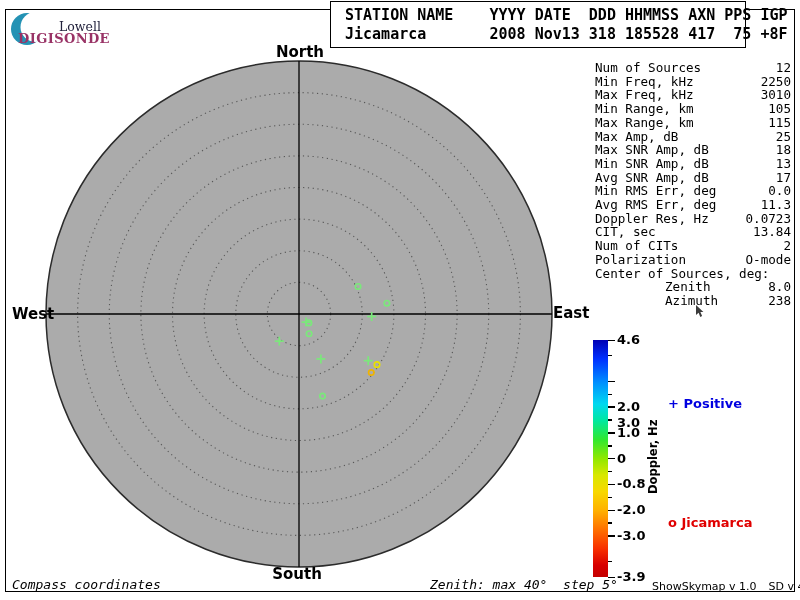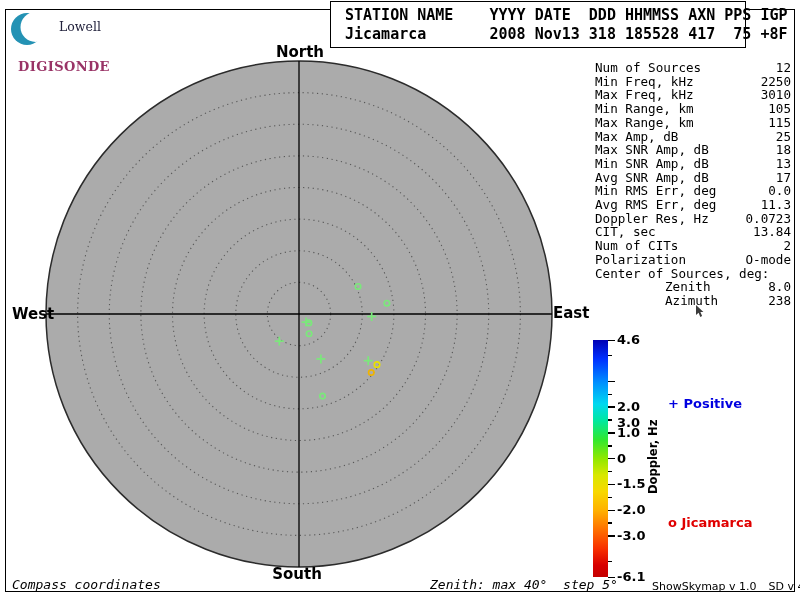--- a/index.html
+++ b/index.html
@@ -12,21 +12,21 @@
               border:1px solid #000;background:#fff;box-sizing:border-box;
               padding:4px 0 0 14px;z-index:6;}
   .header-line{font-family:"DejaVu Sans Mono",monospace;font-weight:bold;
                font-size:15px;line-height:19px;white-space:pre;}
   
   .logo-svg{position:absolute;left:10px;top:10px;z-index:6;}
   .logo-lowell{position:absolute;left:47px;top:19px;z-index:6;
                font-family:"DejaVu Serif",serif;font-size:12.5px;color:#23233d;margin-left:12px;}
   .logo-digisonde{position:absolute;left:18px;top:31px;z-index:6;
                font-family:"DejaVu Serif",serif;font-weight:bold;font-size:13px;
-               letter-spacing:.4px;color:#993366;margin-top:28px;}
+               letter-spacing:.4px;color:#993366;}
   
   #plot-svg{position:absolute;left:0;top:0;z-index:2;}
   .compass{position:absolute;font-weight:bold;font-size:15px;z-index:3;white-space:nowrap;}
   #compass-north{left:300px;top:43px;transform:translateX(-50%);}
   #compass-south{left:297px;top:565px;transform:translateX(-50%);}
   #compass-west{left:12px;top:305px;}
   #compass-east{left:553px;top:304px;}
   
   .stats{position:absolute;left:595px;top:61px;width:196px;z-index:3;
          font-family:"DejaVu Sans Mono",monospace;font-size:12.6px;line-height:13.7px;}
@@ -150,27 +150,27 @@
       <div class="cb-label" style="top: 333px;">4.6</div>
       <div class="cb-tick" style="left: 608px; width: 7px; top: 380.717px;"></div>
       <div class="cb-label" style="top: 390px; margin-top: 26px;">3.0</div>
       <div class="cb-tick" style="left: 608px; width: 7px; top: 406.478px;"></div>
       <div class="cb-label" style="top: 399.978px;">2.0</div>
       <div class="cb-tick" style="left: 608px; width: 7px; top: 432.239px;"></div>
       <div class="cb-label" style="top: 425.739px;">1.0</div>
       <div class="cb-tick" style="left: 608px; width: 7px; top: 458px;"></div>
       <div class="cb-label" style="top: 451.5px;">0</div>
       <div class="cb-tick" style="left: 608px; width: 7px; top: 483.761px;"></div>
-      <div class="cb-label" style="top: 477.261px;">-1.5</div>
+      <div class="cb-label" style="top: 477.261px;">-0.8</div>
       <div class="cb-tick" style="left: 608px; width: 7px; top: 509.522px;"></div>
       <div class="cb-label" style="top: 503.022px;">-2.0</div>
       <div class="cb-tick" style="left: 608px; width: 7px; top: 535.283px;"></div>
       <div class="cb-label" style="top: 528.783px;">-3.0</div>
       <div class="cb-tick" style="left: 608px; width: 7px; top: 576.5px;"></div>
-      <div class="cb-label" style="top: 570px;">-6.1</div>
+      <div class="cb-label" style="top: 570px;">-3.9</div>
       <div class="cb-tick" style="left: 608px; width: 4px; top: 354.957px;"></div>
       <div class="cb-tick" style="left: 608px; width: 4px; top: 393.598px;"></div>
       <div class="cb-tick" style="left: 608px; width: 4px; top: 419.359px;"></div>
       <div class="cb-tick" style="left: 608px; width: 4px; top: 445.12px;"></div>
       <div class="cb-tick" style="left: 608px; width: 4px; top: 470.88px;"></div>
       <div class="cb-tick" style="left: 608px; width: 4px; top: 496.641px;"></div>
       <div class="cb-tick" style="left: 608px; width: 4px; top: 522.402px;"></div>
       <div class="cb-tick" style="left: 608px; width: 4px; top: 561.043px;"></div>
     </div>
   <div class="cb-axis-label">Doppler, Hz</div>

